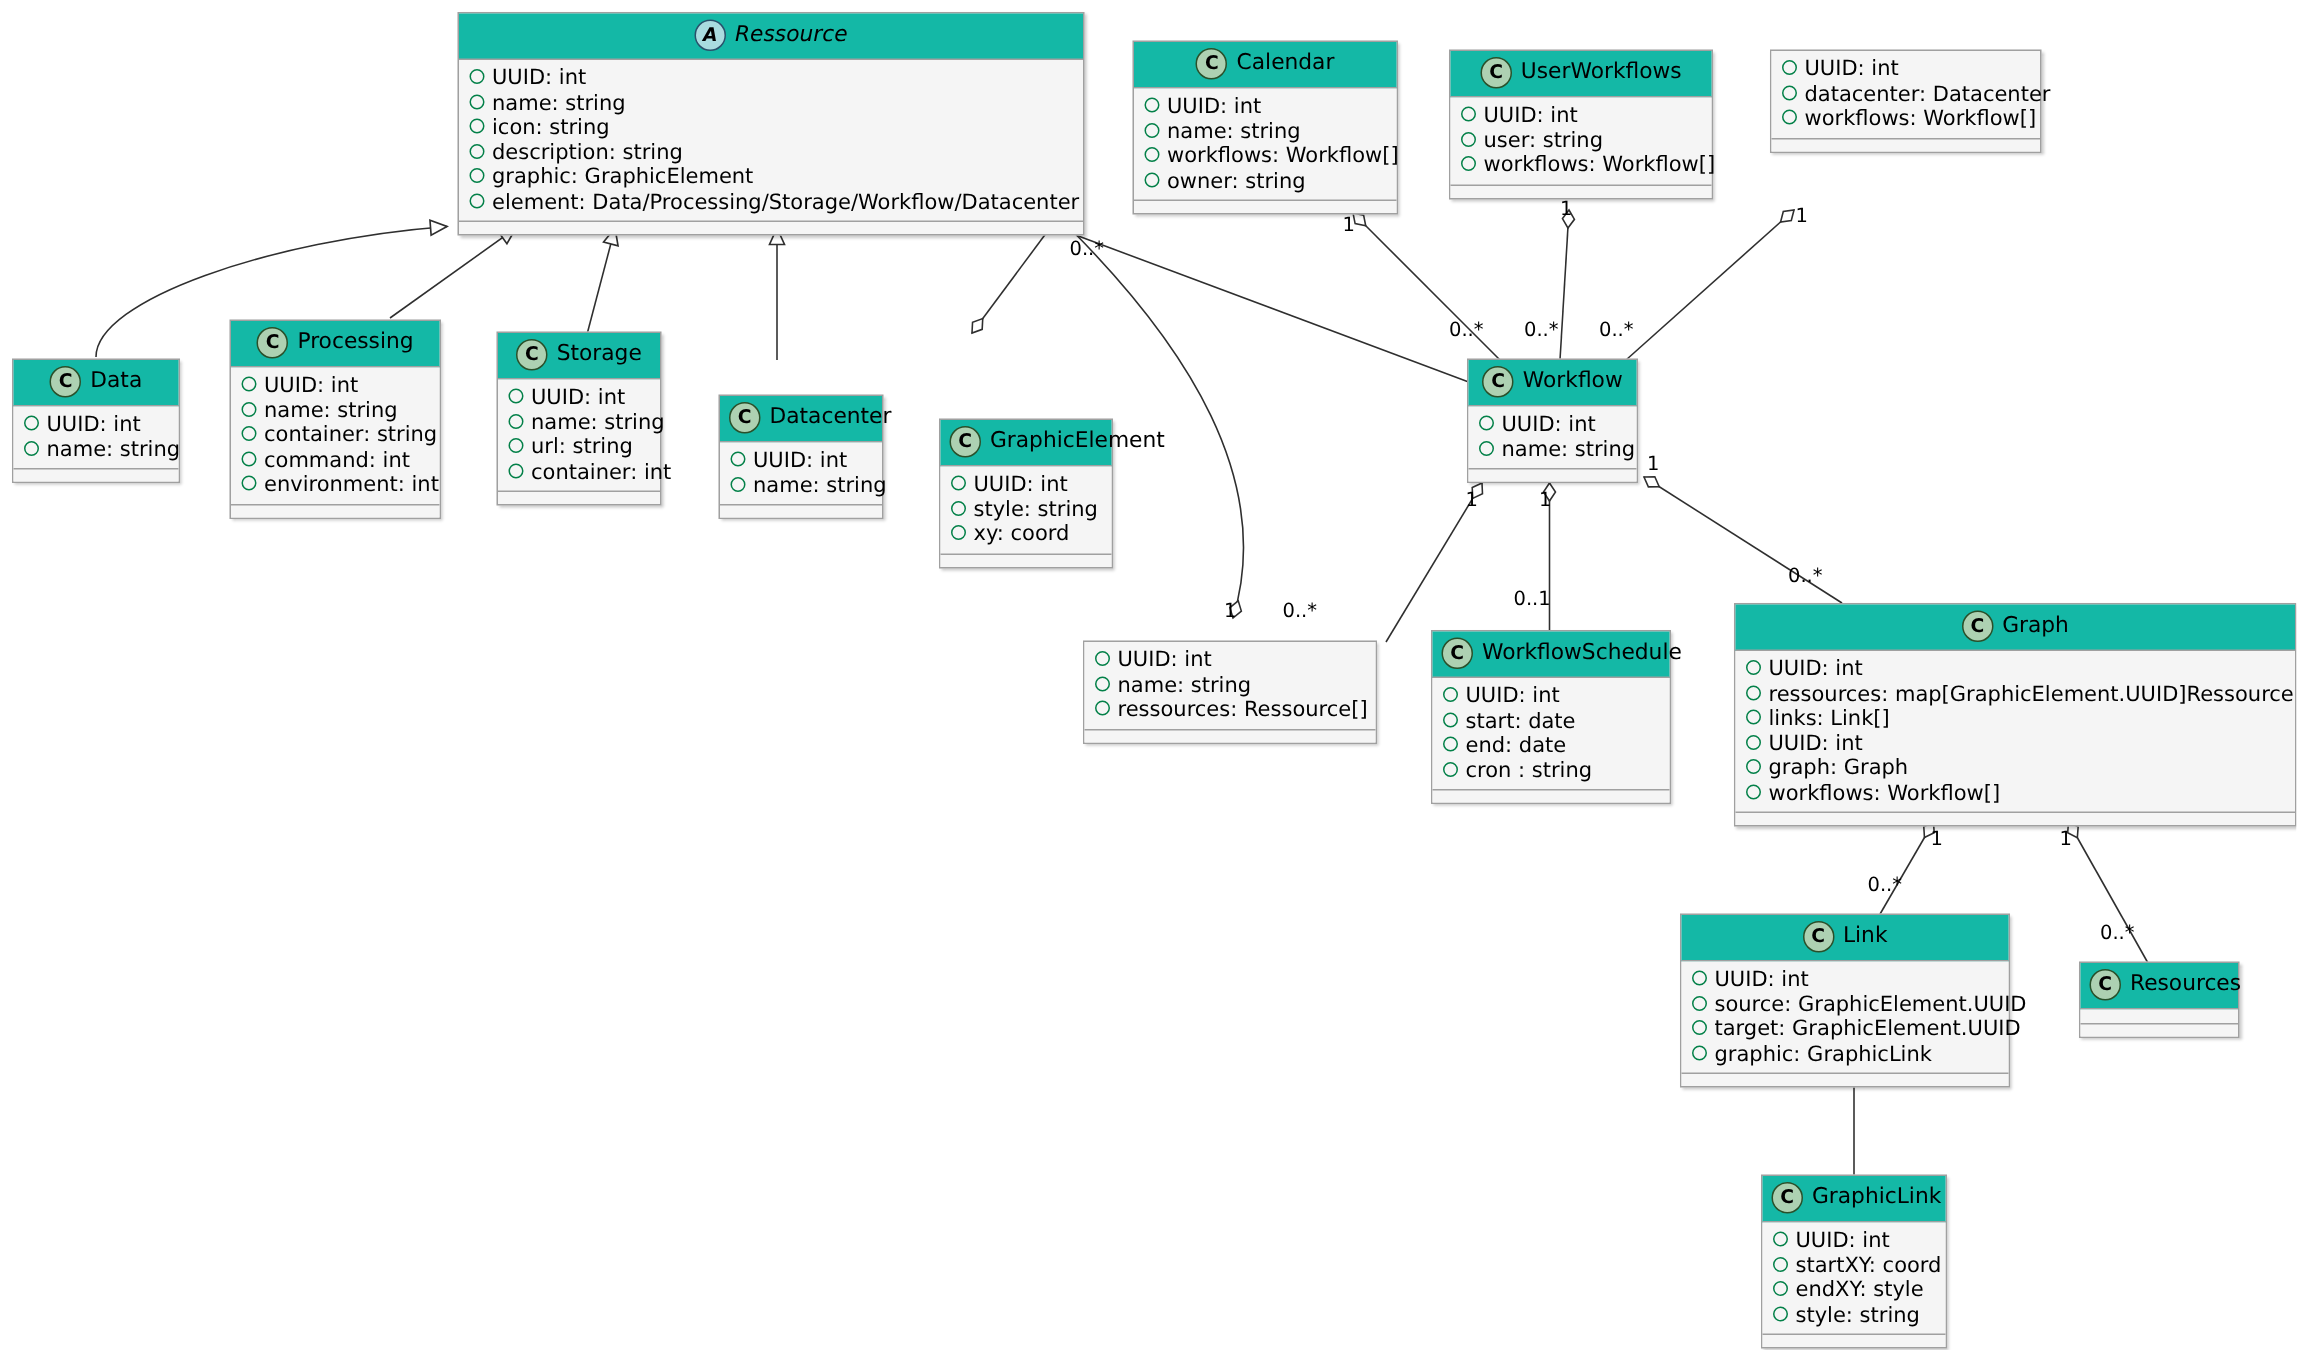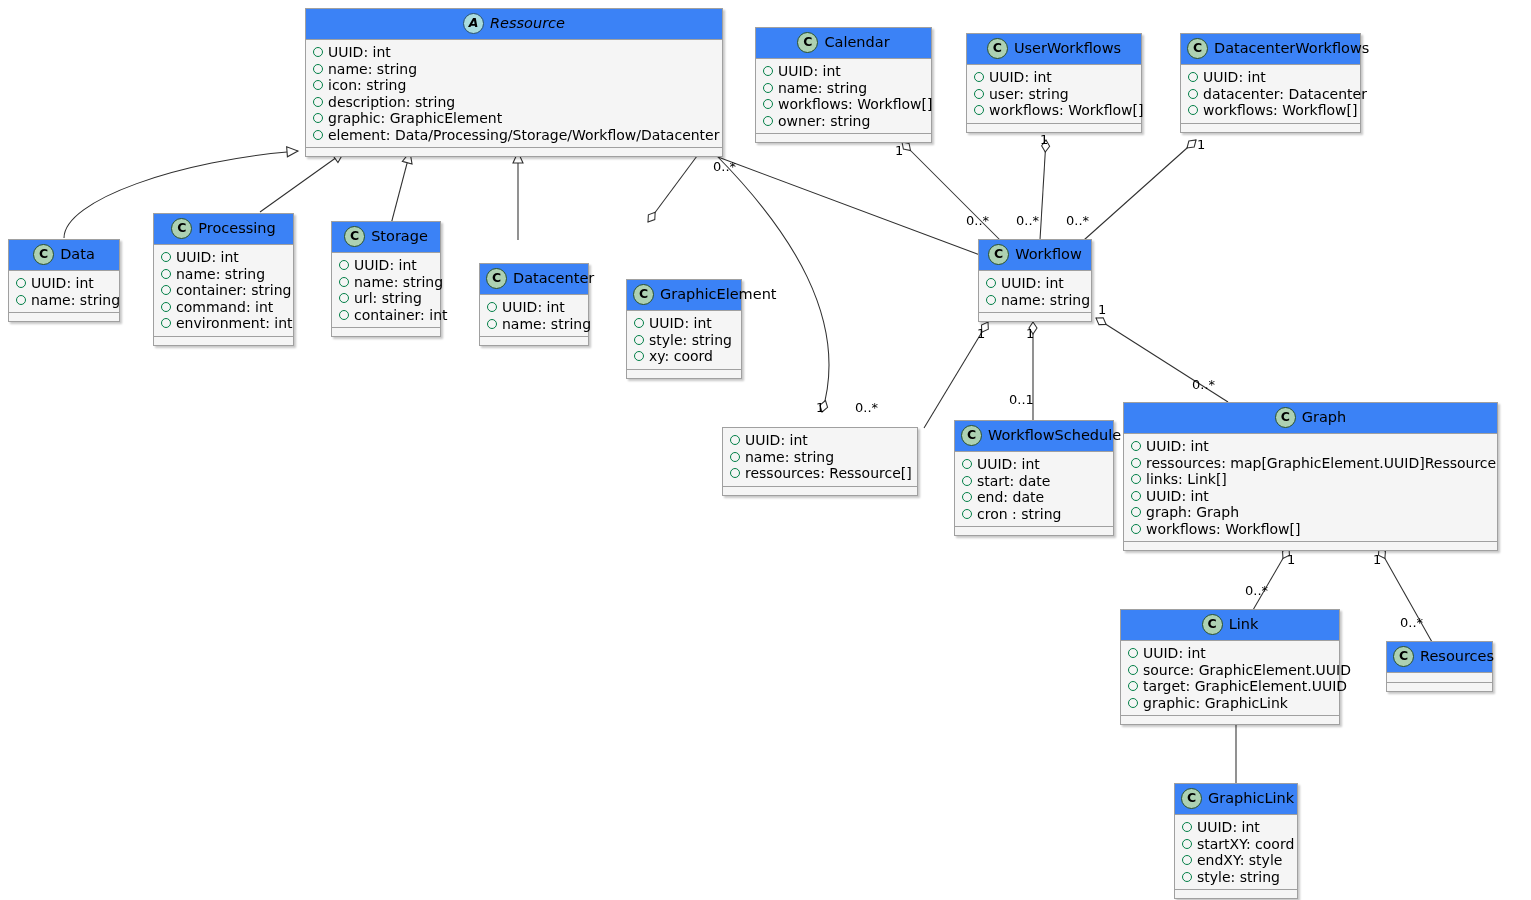--- a/index.html
+++ b/index.html
@@ -27,21 +27,21 @@
   .uml-class {
     position: absolute;
     box-sizing: border-box;
     border: 1px solid #A0A0A0;
     background: #F5F5F5;
     box-shadow: 1.5px 1.5px 2px rgba(0,0,0,0.22);
     z-index: 5;
   }
   .uml-header {
     box-sizing: border-box;
-    background: #3b82f6;
+    background: #14b8a6;
     border-bottom: 1px solid #A0A0A0;
     text-align: center;
     padding: 4px 6px 5px 6px;
     white-space: nowrap;
     line-height: 1;
   }
   .uml-header .cname {
     font-size: 14.5px;
     color: #000000;
     vertical-align: middle;
@@ -209,23 +209,20 @@
     </div>
     <div class="uml-attrs">
       <div class="attr"><span class="vis"></span><span>UUID: int</span></div>
       <div class="attr"><span class="vis"></span><span>user: string</span></div>
       <div class="attr"><span class="vis"></span><span>workflows: Workflow[]</span></div>
     </div>
     <div class="uml-methods"></div>
   </div>
 
   <div class="uml-class" style="left:1180px; top:33px; width:181px;">
-    <div class="uml-header">
-      <span class="stereo">C</span><span class="cname">DatacenterWorkflows</span>
-    </div>
     <div class="uml-attrs">
       <div class="attr"><span class="vis"></span><span>UUID: int</span></div>
       <div class="attr"><span class="vis"></span><span>datacenter: Datacenter</span></div>
       <div class="attr"><span class="vis"></span><span>workflows: Workflow[]</span></div>
     </div>
     <div class="uml-methods"></div>
   </div>
 
   <div class="uml-class" style="left:8px; top:239px; width:112px;">
     <div class="uml-header">
@@ -314,21 +311,21 @@
     </div>
     <div class="uml-attrs">
       <div class="attr"><span class="vis"></span><span>UUID: int</span></div>
       <div class="attr"><span class="vis"></span><span>start: date</span></div>
       <div class="attr"><span class="vis"></span><span>end: date</span></div>
       <div class="attr"><span class="vis"></span><span>cron : string</span></div>
     </div>
     <div class="uml-methods"></div>
   </div>
 
-  <div class="uml-class" style="left:1123px; top:402px; width:375px;">
+  <div class="uml-class" style="left:1156px; top:402px; width:375px;">
     <div class="uml-header">
       <span class="stereo">C</span><span class="cname">Graph</span>
     </div>
     <div class="uml-attrs">
       <div class="attr"><span class="vis"></span><span>UUID: int</span></div>
       <div class="attr"><span class="vis"></span><span>ressources: map[GraphicElement.UUID]Ressource</span></div>
       <div class="attr"><span class="vis"></span><span>links: Link[]</span></div>
       <div class="attr"><span class="vis"></span><span>UUID: int</span></div>
       <div class="attr"><span class="vis"></span><span>graph: Graph</span></div>
       <div class="attr"><span class="vis"></span><span>workflows: Workflow[]</span></div>

